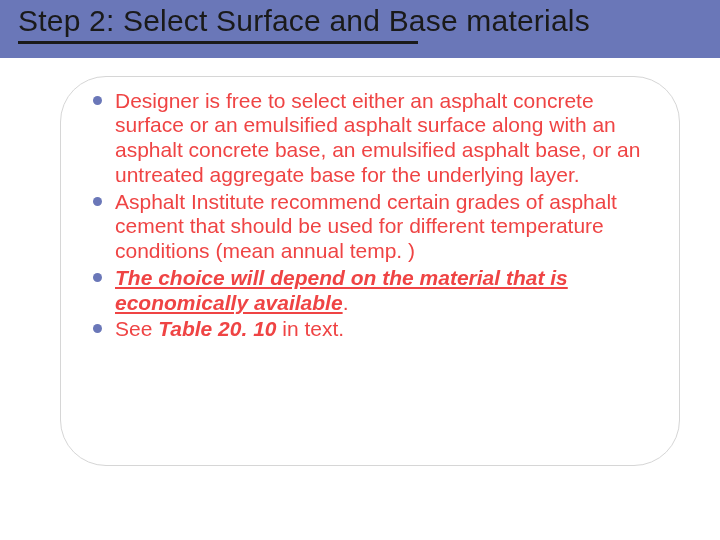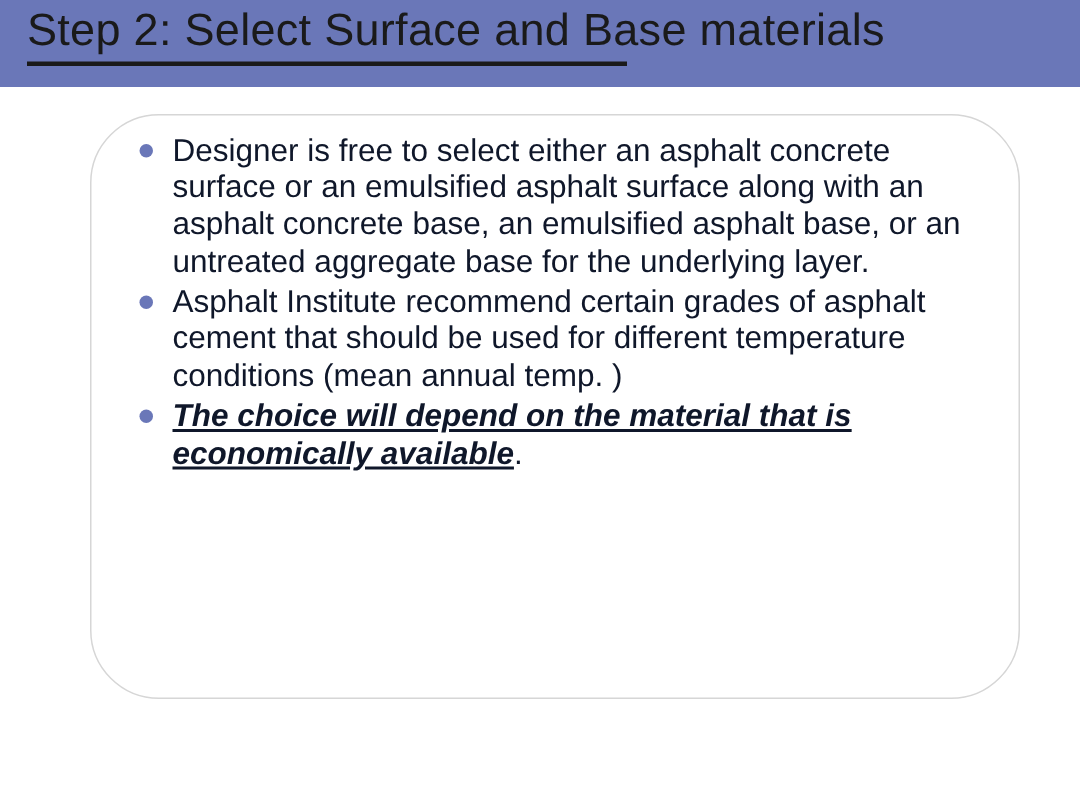--- a/index.html
+++ b/index.html
@@ -50,21 +50,21 @@
   ul.bullets {
     list-style: none;
     padding-left: 0;
     margin-top: 2px;
   }
   ul.bullets li {
     position: relative;
     padding-left: 26px;
     font-size: 21px;
     line-height: 1.18;
-    color: #0f172a;
+    color: #ef4444;
     margin-bottom: 2px;
   }
   ul.bullets li .dot {
     position: absolute;
     left: 4px;
     top: 7px;
     width: 9px; height: 9px;
     border-radius: 50%;
     background: #6a77b8;
   }
@@ -88,16 +88,20 @@
           <span>Designer is free to select either  an asphalt concrete surface or an emulsified asphalt surface along with an asphalt concrete base, an emulsified asphalt base, or an untreated aggregate base for the underlying layer.</span>
         </li>
         <li>
           <span class="dot"></span>
           <span>Asphalt Institute recommend certain grades of asphalt cement that should be used for different temperature conditions (mean annual temp. )</span>
         </li>
         <li>
           <span class="dot"></span>
           <span class="bi">The choice will depend on the material that is economically available</span><span>.</span>
         </li>
+        <li>
+          <span class="dot"></span>
+          <span>See </span><span class="bi-nou">Table 20. 10</span><span> in text.</span>
+        </li>
       </ul>
     </div>
   </div>
 </div>
 
 </body></html>

